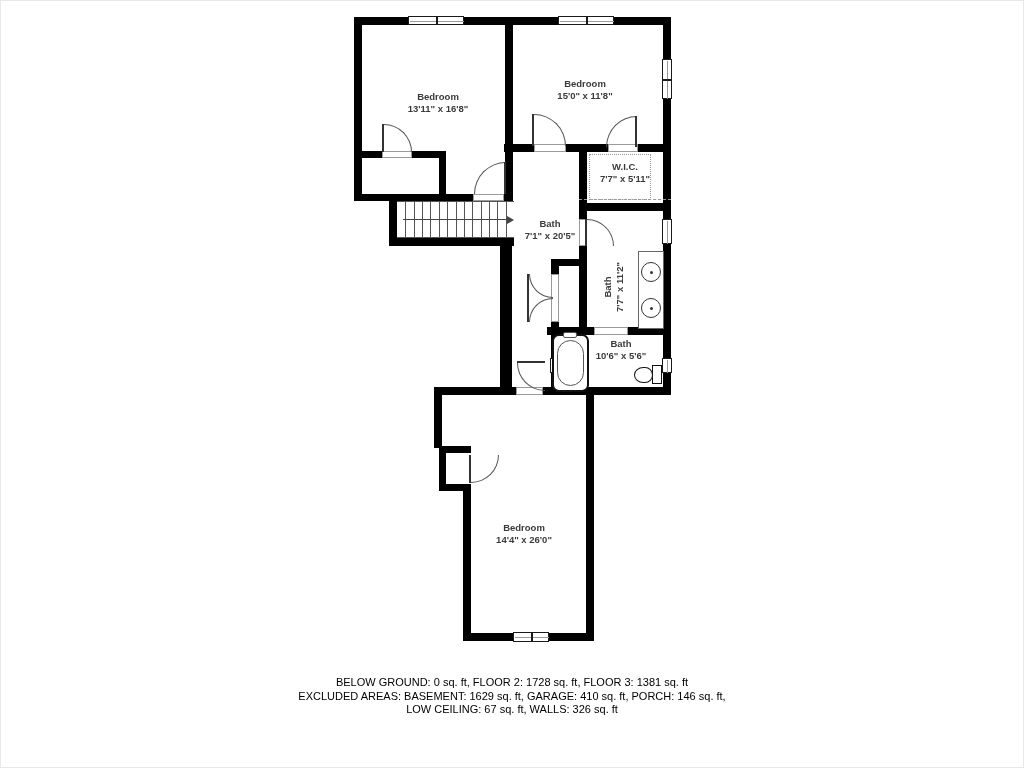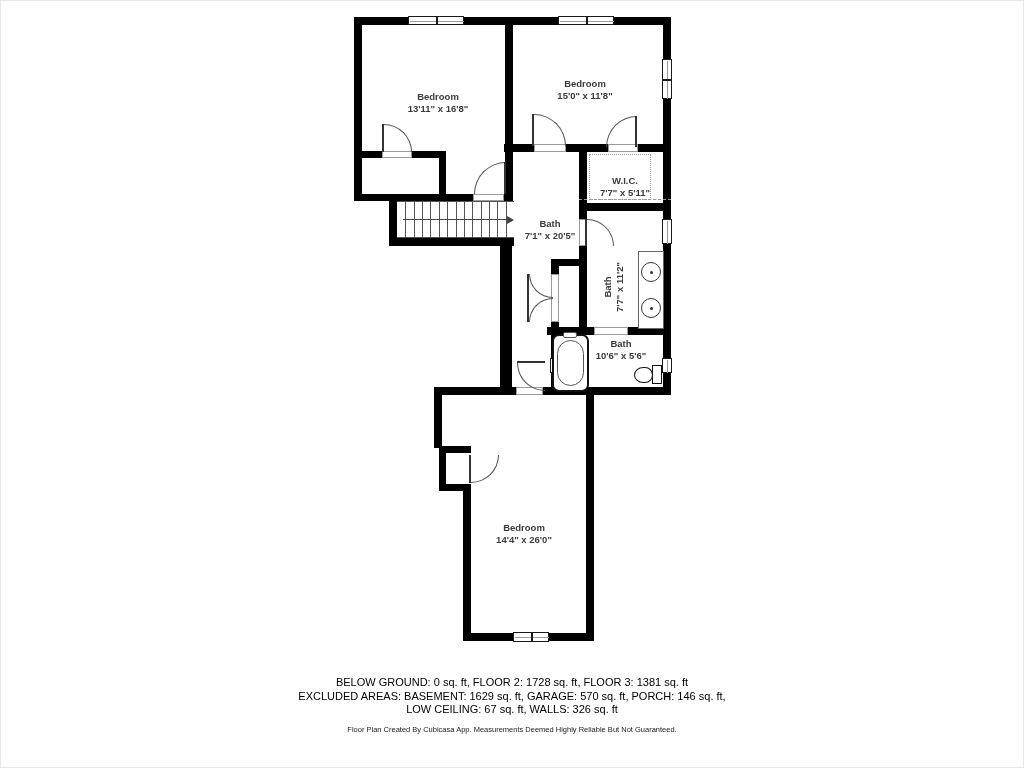--- a/index.html
+++ b/index.html
@@ -160,21 +160,21 @@
       <div class="fixture wic-dotted" style="left: 588px; top: 153px; width: 62px; height: 46px;"></div>
       <div class="fixture dash-line" style="left: 578px; top: 198px; width: 92px; height: 1px;"></div>
       <div class="label" style="left: 437px; top: 101px;">
         <div>Bedroom</div>
         <div>13'11" x 16'8"</div>
       </div>
       <div class="label" style="left: 584px; top: 88px;">
         <div>Bedroom</div>
         <div>15'0" x 11'8"</div>
       </div>
-      <div class="label" style="left: 624px; top: 185px;">
+      <div class="label" style="left: 624px; top: 171px;">
         <div>W.I.C.</div>
         <div>7'7" x 5'11"</div>
       </div>
       <div class="label" style="left: 549px; top: 228px;">
         <div>Bath</div>
         <div>7'1" x 20'5"</div>
       </div>
       <div class="label rot" style="left: 612px; top: 286px;">
         <div>Bath</div>
         <div>7'7" x 11'2"</div>
@@ -183,17 +183,16 @@
         <div>Bath</div>
         <div>10'6" x 5'6"</div>
       </div>
       <div class="label" style="left: 523px; top: 532px;">
         <div>Bedroom</div>
         <div>14'4" x 26'0"</div>
       </div>
     </div>
   <div class="footer">
     <div class="f-line">BELOW GROUND: 0 sq. ft, FLOOR 2: 1728 sq. ft, FLOOR 3: 1381 sq. ft</div>
-    <div class="f-line">EXCLUDED AREAS: BASEMENT: 1629 sq. ft, GARAGE: 570 sq. ft, PORCH: 146 sq. ft,</div>
+    <div class="f-line">EXCLUDED AREAS: BASEMENT: 1629 sq. ft, GARAGE: 410 sq. ft, PORCH: 146 sq. ft,</div>
     <div class="f-line">LOW CEILING: 67 sq. ft, WALLS: 326 sq. ft</div>
-    <div class="f-disc">Floor Plan Created By Cubicasa App. Measurements Deemed Highly Reliable But Not Guaranteed.</div>
   </div>
 </div>
 
 </body></html>

